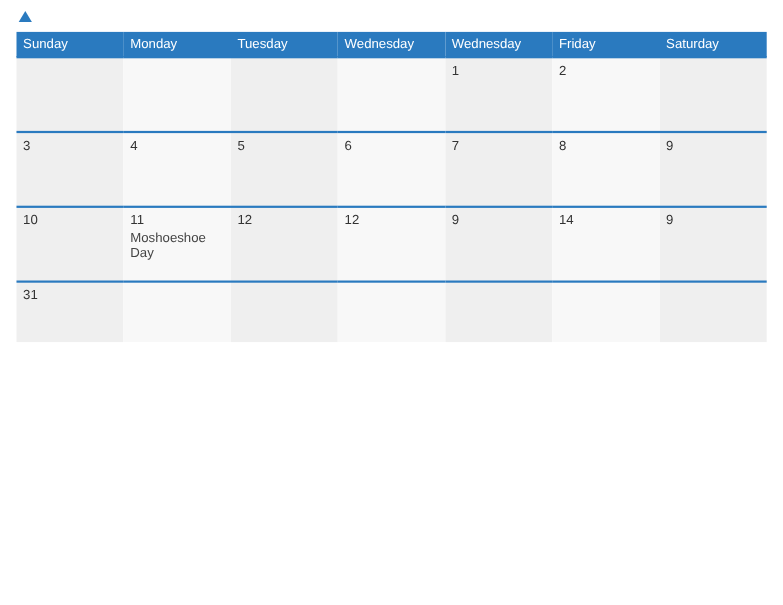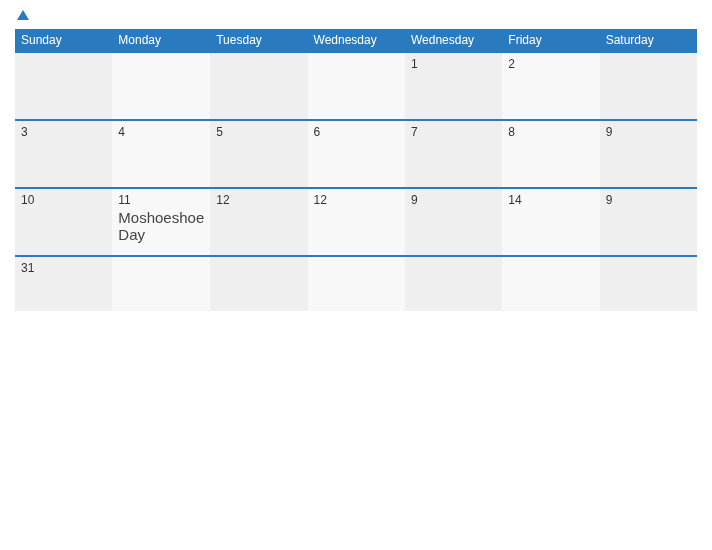--- a/index.html
+++ b/index.html
@@ -97,21 +97,21 @@
     .calendar tbody td:nth-child(even) {
       background: #f8f8f8;
     }
     .day-num {
       display: block;
       font-size: 12px;
       color: #333;
       margin-bottom: 2px;
     }
     .event {
-      font-size: 15px;
+      font-size: 12px;
       color: #444;
     }
     
     .calendar tbody tr:last-child td {
       height: 55px;
       margin-top: 14px;
     }
   </style>
 </head>
 <body>

